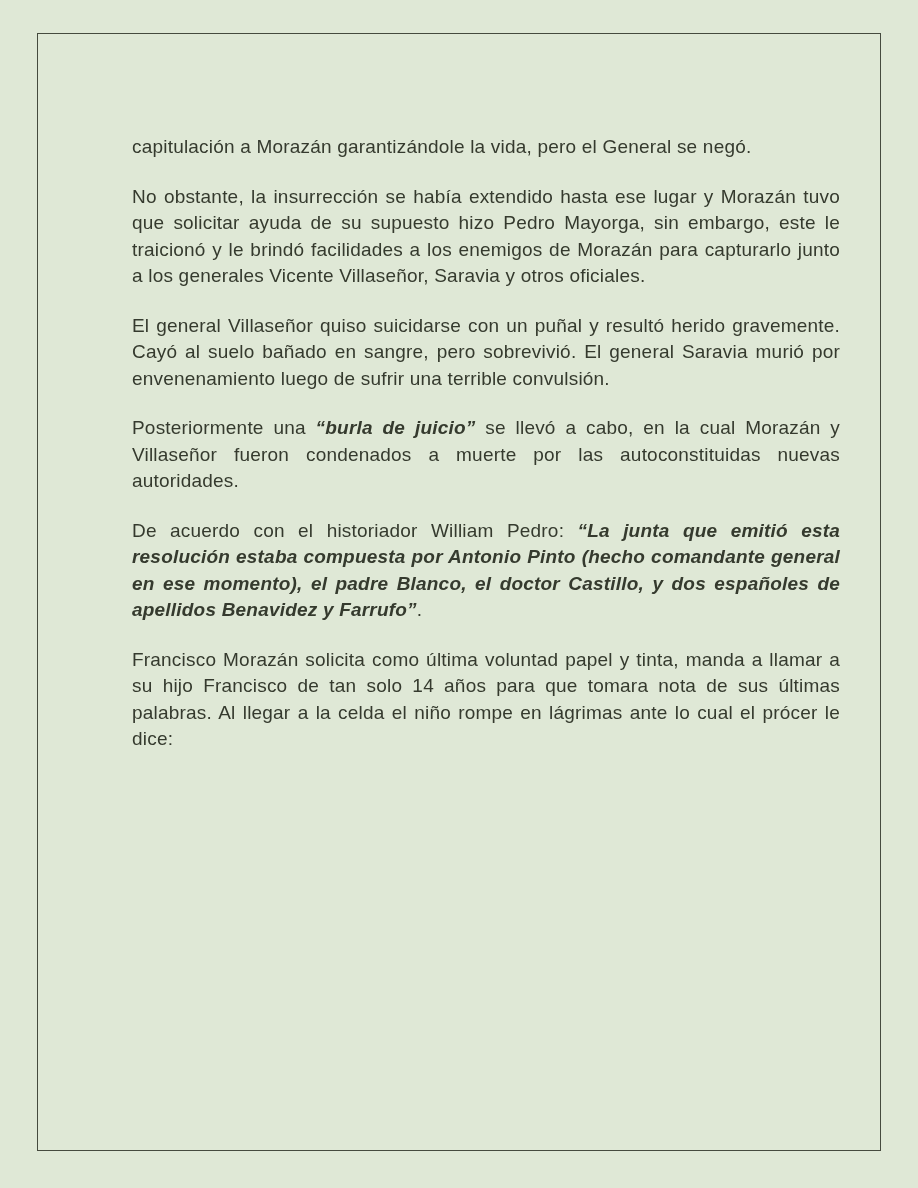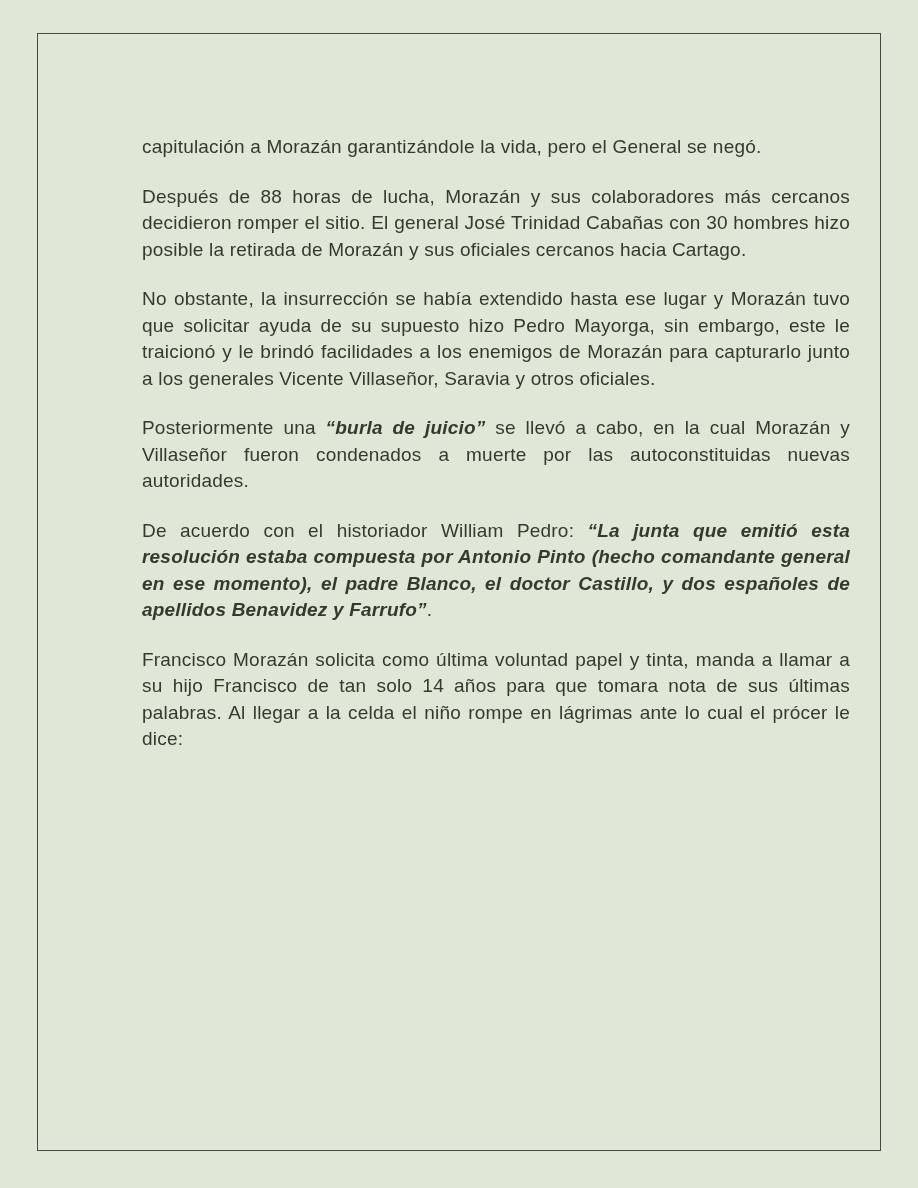--- a/index.html
+++ b/index.html
@@ -24,21 +24,21 @@
     position: absolute;
     left: 37px;
     top: 33px;
     width: 844px;
     height: 1118px;
     border: 1px solid var(--frame);
     background: var(--bg);
   }
   .text-block {
     position: absolute;
-    left: 104px;
+    left: 94px;
     top: 100px;
     width: 708px;
     color: var(--ink);
   }
   .text-block p {
     margin: 0 0 23px 0;
     font-size: 19px;
     line-height: 26.5px;
     letter-spacing: 0.2px;
     text-align: justify;
@@ -51,19 +51,19 @@
     font-style: italic;
     font-weight: bold;
   }
 </style>
 </head>
 <body>
 
 <div class="page-frame">
   <div class="text-block">
       <p><span>capitulación a Morazán garantizándole la vida, pero el General se negó.</span></p>
-      <p><span>Después de 88 horas de lucha, Morazán y sus colaboradores más cercanos decidieron romper el sitio. El general José Trinidad Cabañas con 30 hombres hizo posible la retirada de Morazán y sus oficiales cercanos hacia Cartago.</span></p>
       <p><span>No obstante, la insurrección se había extendido hasta ese lugar y Morazán tuvo que solicitar ayuda de su supuesto hizo Pedro Mayorga, sin embargo, este le traicionó y le brindó facilidades a los enemigos de Morazán para capturarlo junto a los generales Vicente Villaseñor, Saravia y otros oficiales.</span></p>
+      <p><span>El general Villaseñor quiso suicidarse con un puñal y resultó herido gravemente. Cayó al suelo bañado en sangre, pero sobrevivió. El general Saravia murió por envenenamiento luego de sufrir una terrible convulsión.</span></p>
       <p><span>Posteriormente una </span><span class="italic">“burla de juicio”</span><span> se llevó a cabo, en la cual Morazán y Villaseñor fueron condenados a muerte por las autoconstituidas nuevas autoridades.</span></p>
       <p><span>De acuerdo con el historiador William Pedro: </span><span class="italic">“La junta que emitió esta resolución estaba compuesta por Antonio Pinto (hecho comandante general en ese momento), el padre Blanco, el doctor Castillo, y dos españoles de apellidos Benavidez y Farrufo”</span><span>.</span></p>
       <p><span>Francisco Morazán solicita como última voluntad papel y tinta, manda a llamar a su hijo Francisco de tan solo 14 años para que tomara nota de sus últimas palabras. Al llegar a la celda el niño rompe en lágrimas ante lo cual el prócer le dice:</span></p>
     </div>
 </div>
 
 </body></html>

